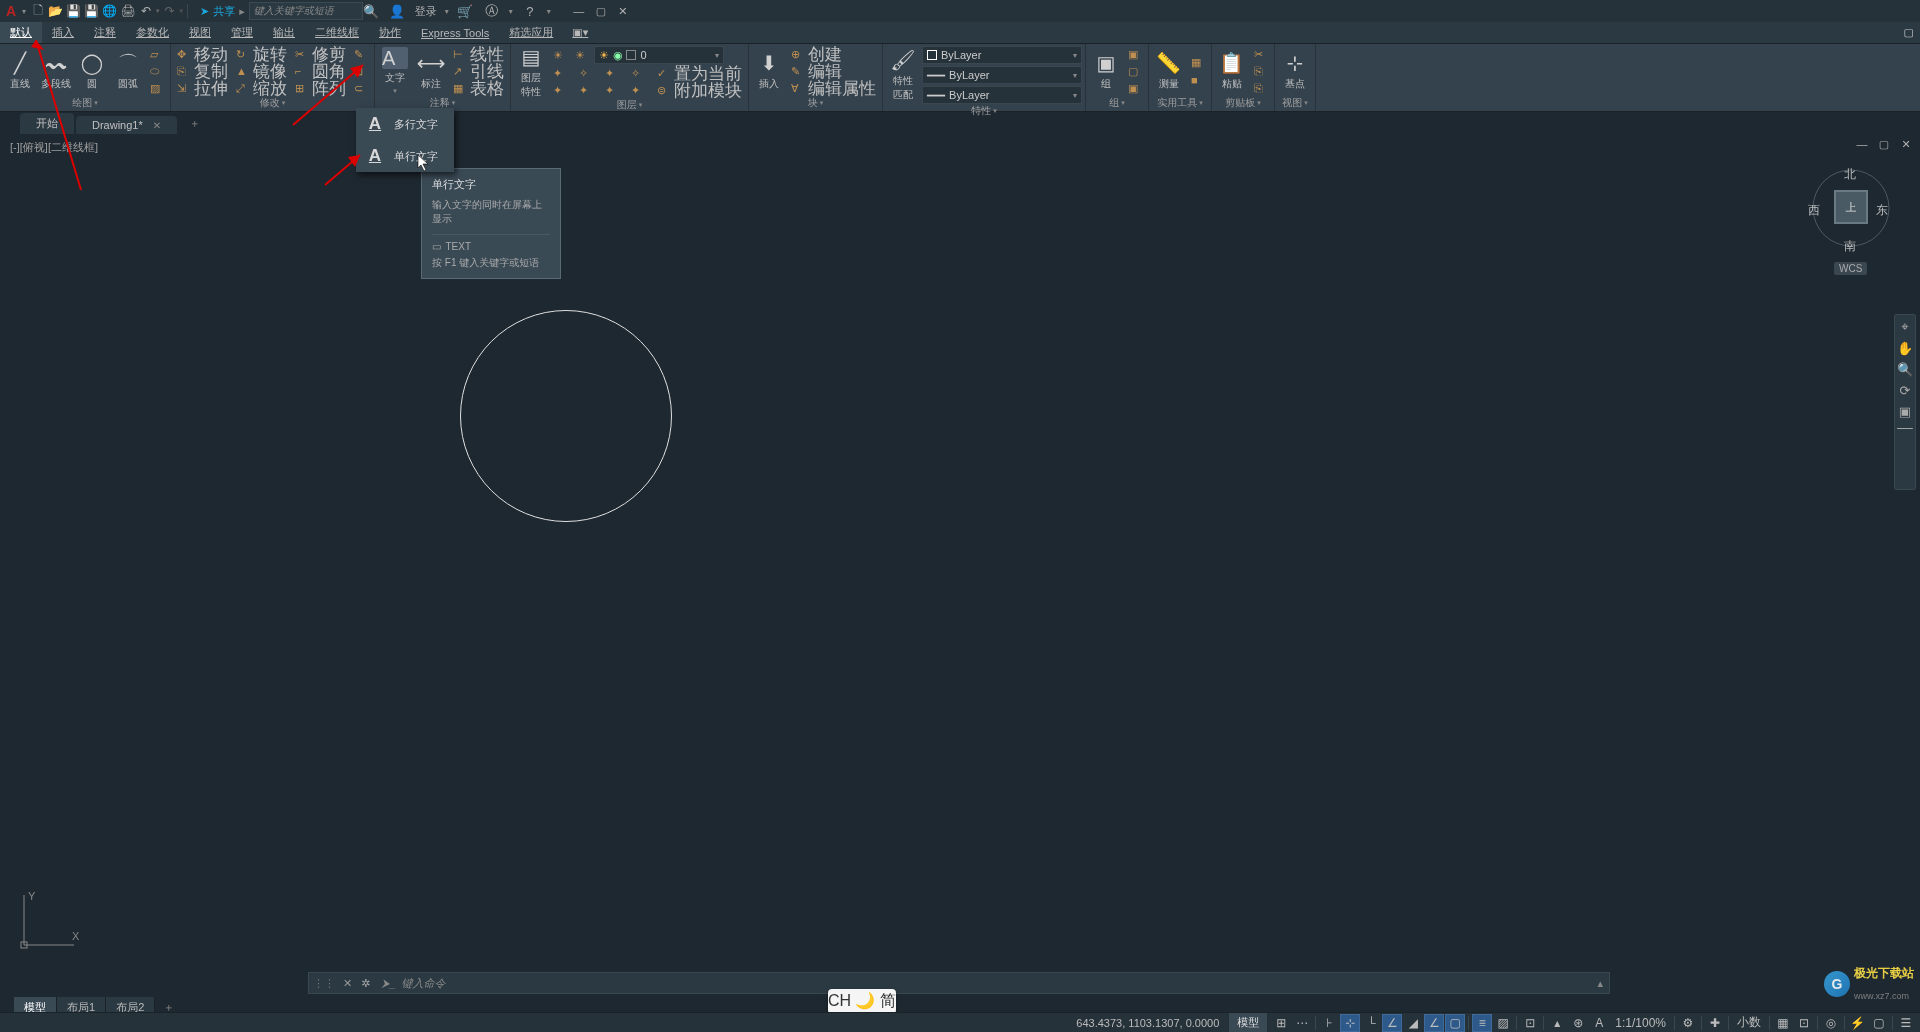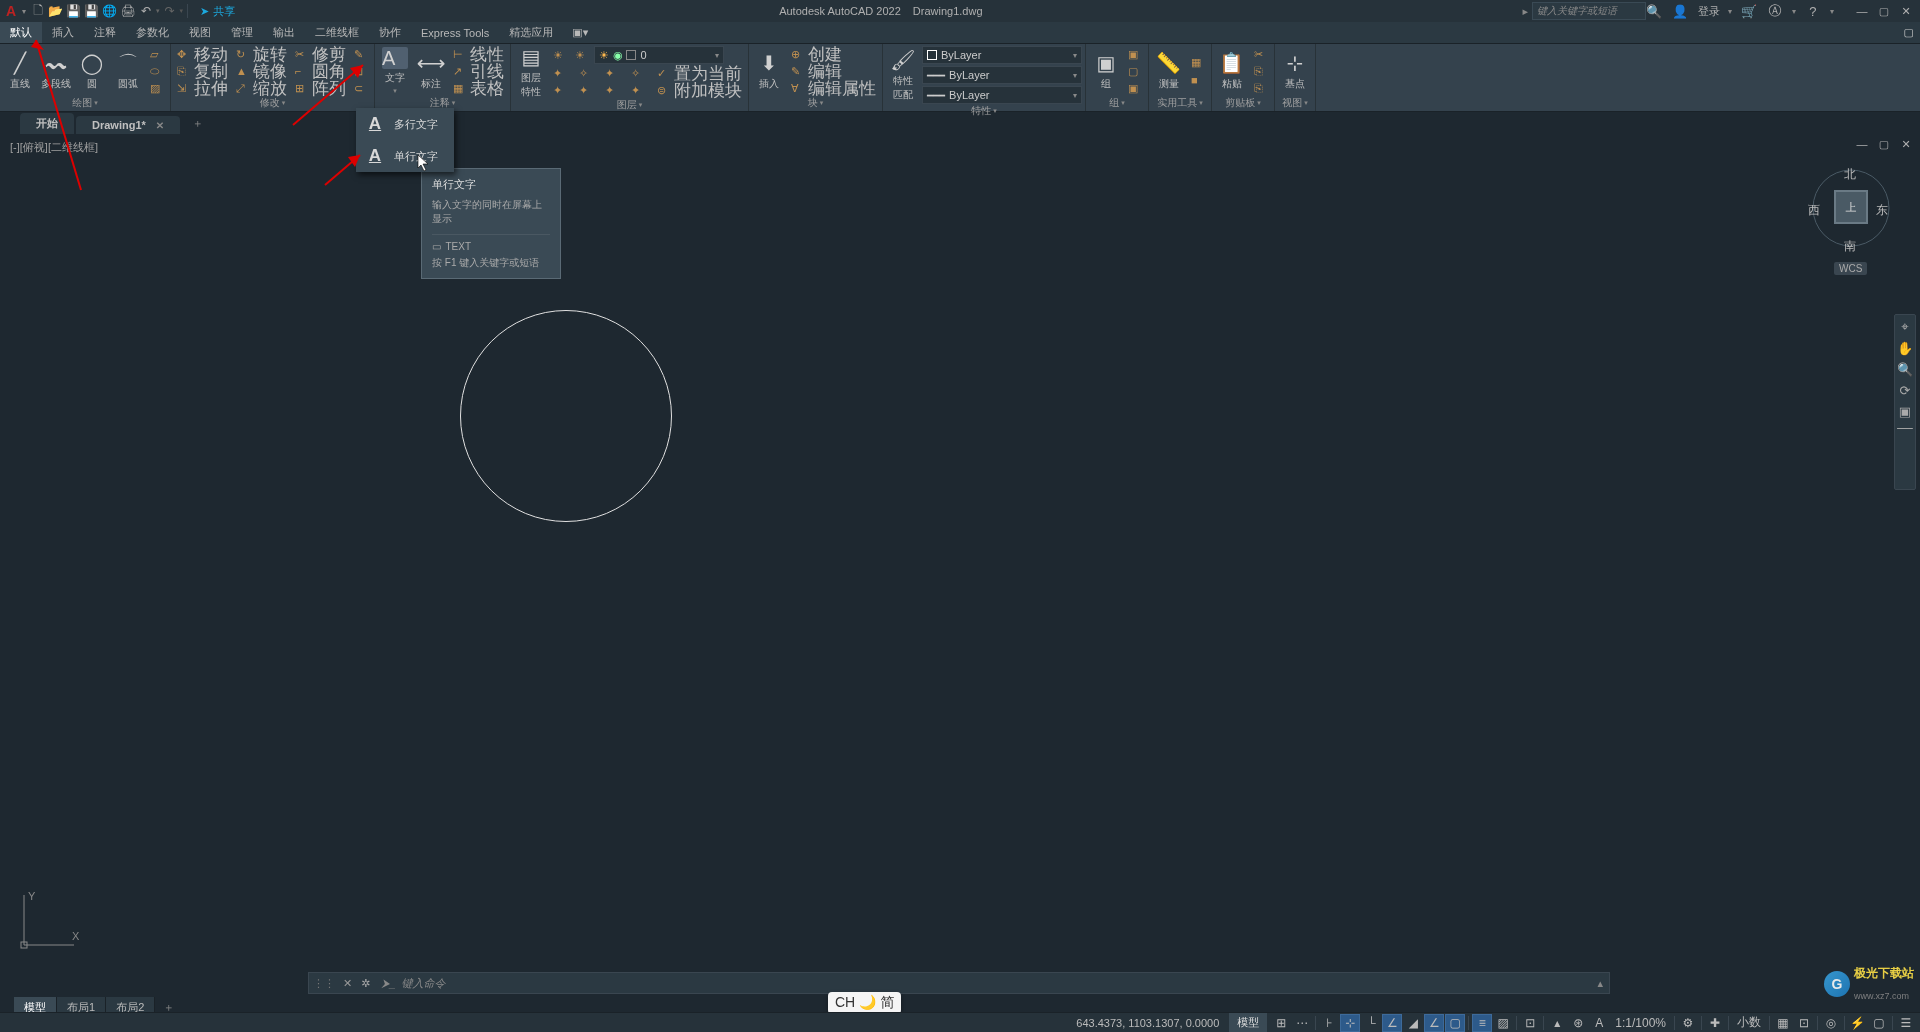--- a/index.html
+++ b/index.html
@@ -16,21 +16,21 @@
 .title-text { color: #b0b0b0; }
 .search-box { width: 114px; height: 18px; background: #2b3942; border: 1px solid #3a4a55; padding: 0 4px; color: #888; font-size: 10px; display: flex; align-items: center; font-style: italic; }
 .title-right { display: flex; align-items: center; gap: 8px; padding-right: 4px; }
 .title-right-icon { width: 18px; height: 18px; display: flex; align-items: center; justify-content: center; color: #b0b0b0; font-size: 13px; }
 .login-text { color: #b0b0b0; }
 .window-btns { display: flex; gap: 2px; margin-left: 10px; }
 .window-btn { width: 20px; height: 16px; display: flex; align-items: center; justify-content: center; color: #b0b0b0; }
 
 
 .menu-bar { height: 22px; background: #2b3942; border-bottom: 1px solid #1a2228; display: flex; align-items: stretch; }
-.menu-tab { padding: 0 10px; display: flex; align-items: center; color: #b8b8b8; }
+.menu-tab { padding: 0 10px; display: flex; align-items: center; color: #b8b8b8; text-decoration: underline; }
 .menu-tab.active { background: #3a4a55; color: #fff; }
 .menu-end { margin-left: auto; display: flex; align-items: center; padding-right: 6px; }
 
 
 .ribbon { height: 68px; background: #34424d; border-bottom: 1px solid #1a2228; display: flex; align-items: stretch; }
 .ribbon-panel { border-right: 1px solid #283238; display: flex; flex-direction: column; justify-content: space-between; padding: 2px 3px 0 3px; }
 .panel-body { display: flex; align-items: center; gap: 2px; flex: 1; }
 .panel-label { font-size: 10px; color: #a0a0a0; text-align: center; padding-bottom: 1px; display: flex; align-items: center; justify-content: center; gap: 2px; }
 .panel-label::after { content: "▾"; font-size: 7px; color: #888; }
 .big-btn { width: 34px; display: flex; flex-direction: column; align-items: center; justify-content: center; gap: 2px; height: 48px; }
@@ -39,21 +39,21 @@
 .small-btn-col { display: flex; flex-direction: column; gap: 2px; }
 .sm-btn { display: flex; align-items: center; gap: 3px; padding: 1px 3px; height: 15px; }
 .sm-btn .icn { width: 14px; font-size: 11px; color: #c09050; }
 .sm-btn .lbl { font-size: 17px; color: #c0c0c0; white-space: nowrap; }
 .combo { height: 18px; background: #26323a; border: 1px solid #3a4650; display: flex; align-items: center; padding: 0 4px; gap: 4px; }
 .combo-drop::after { content: "▾"; font-size: 8px; color: #888; margin-left: auto; }
 .layer-swatch { width: 10px; height: 10px; border: 1px solid #888; }
 
 
 .file-tabs { height: 22px; background: #1e2830; display: flex; align-items: flex-end; padding-left: 20px; }
-.file-tab { padding: 3px 16px; background: #2b3942; color: #c0c0c0; border-top-left-radius: 4px; border-top-right-radius: 4px; margin-right: 2px; display: flex; align-items: center; gap: 10px; font-size: 11px; font-weight: bold; }
+.file-tab { padding: 3px 16px; background: #2b3942; color: #c0c0c0; border-top-left-radius: 4px; border-top-right-radius: 4px; margin-right: 2px; display: flex; align-items: center; gap: 10px; font-size: 11px; }
 .file-tab .close { color: #888; font-size: 10px; }
 .file-tab-add { padding: 3px 10px; color: #888; }
 
 
 .drawing-area { position: absolute; top: 134px; left: 0; right: 0; bottom: 32px; background: #1e2830; }
 .viewport-label { position: absolute; top: 6px; left: 10px; color: #a0a0a0; font-size: 11px; }
 .circle { position: absolute; border: 1px solid #e0e0e0; border-radius: 50%; }
 .ucs { position: absolute; bottom: 40px; left: 14px; }
 .ucs-line { stroke: #888; stroke-width: 1; }
 .ucs-text { fill: #888; font-size: 11px; }
@@ -94,21 +94,21 @@
 
 
 .status-bar { position: absolute; bottom: 0; left: 0; right: 0; height: 20px; background: #26323a; display: flex; align-items: center; color: #bbb; border-top: 1px solid #1a2228; }
 .status-left { flex: 1; }
 .coords { padding: 0 10px; font-size: 11px; }
 .model-btn { padding: 2px 8px; background: #3a4a55; color: #ddd; margin-right: 4px; }
 .status-icons { display: flex; align-items: center; gap: 1px; padding-right: 4px; }
 .st-icn { width: 20px; height: 18px; display: flex; align-items: center; justify-content: center; font-size: 12px; color: #bbb; border: 1px solid transparent; }
 .st-icn.active { background: #2d5a8a; border-color: #3d6a9a; }
 .st-sep { width: 1px; height: 14px; background: #3a4650; margin: 0 2px; }
-.ime-popup { position: absolute; bottom: 18px; background: #f5f5f5; color: #333; padding: 2px 7px; border-radius: 4px; font-size: 14px; box-shadow: 0 2px 4px rgba(0,0,0,0.4); }
+.ime-popup { position: absolute; bottom: 18px; background: #f5f5f5; color: #333; padding: 2px 0; border-radius: 4px; font-size: 16px; box-shadow: 0 2px 4px rgba(0,0,0,0.4); }
 
 
 .arrow { position: absolute; z-index: 40; }
 .arrow line { stroke: #d00; stroke-width: 2; }
 .arrow polygon { fill: #d00; }
 
 
 .watermark { position: absolute; bottom: 30px; right: 6px; display: flex; align-items: center; gap: 4px; opacity: 0.9; z-index: 5; }
 .wm-icon { width: 26px; height: 26px; border-radius: 50%; background: linear-gradient(135deg,#3aa3e0,#1d7cbf); display:flex; align-items:center; justify-content:center; color:#fff; font-weight:bold; font-size:14px; }
 .wm-text { display: flex; flex-direction: column; line-height: 1.1; }
@@ -133,24 +133,20 @@
     <div class="qat-btn">↶</div>
     <span style="color:#666;font-size:7px;">▾</span>
     <div class="qat-btn" style="color:#666;">↷</div>
     <span style="color:#555;font-size:7px;">▾</span>
     <div class="qat-sep"></div>
     <div class="share-btn">
         <span>➤</span>
         <span>共享</span>
       </div>
   </div>
-  <div class="title-center">
-    <span class="title-text">Autodesk AutoCAD 2022</span>
-    <span class="title-text">Drawing1.dwg</span>
-  </div>
   <div style="color:#888;margin-right:4px;">▸</div>
   <div class="search-box" title="键入关键字或短语">
       <span>键入关键字或短语</span>
     </div>
   <div class="title-right">
     <div class="title-right-icon">🔍</div>
     <div class="title-right-icon">👤</div>
     <span class="login-text">登录</span>
     <span style="color:#888;font-size:8px;">▾</span>
     <div class="title-right-icon">🛒</div>

